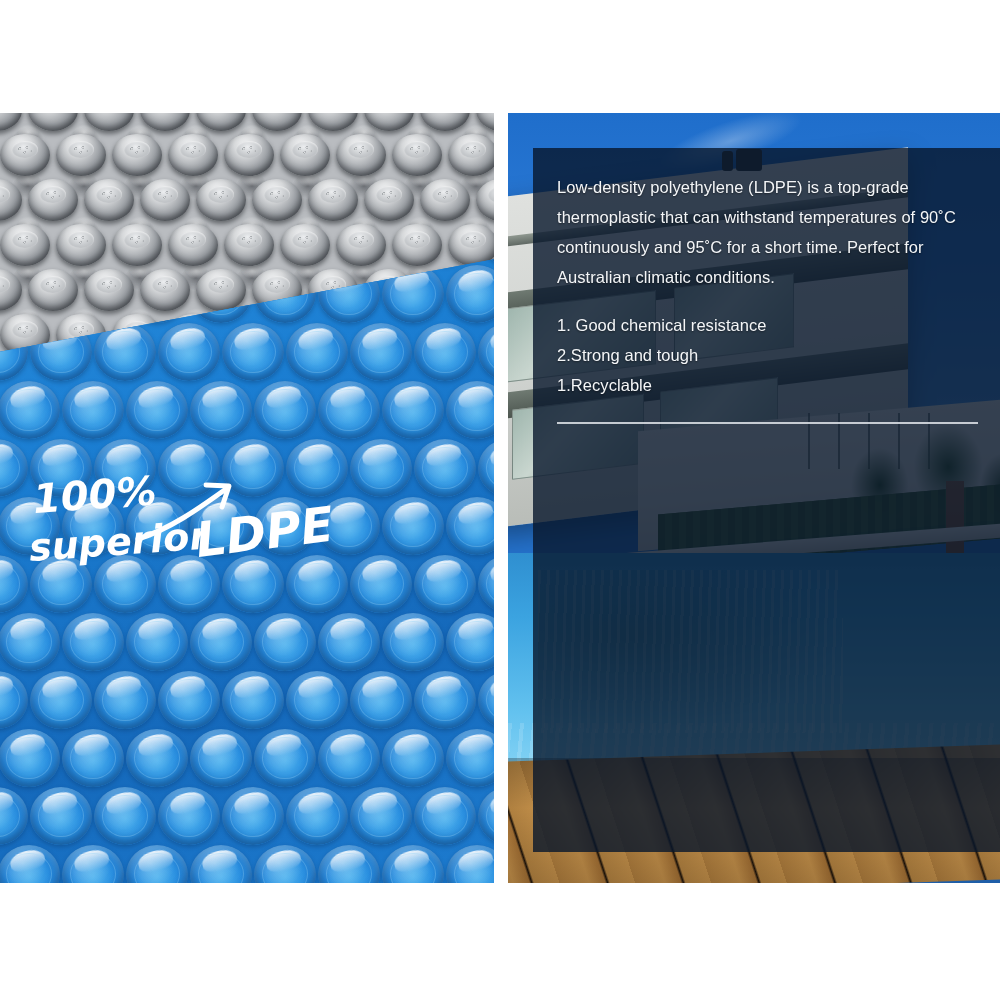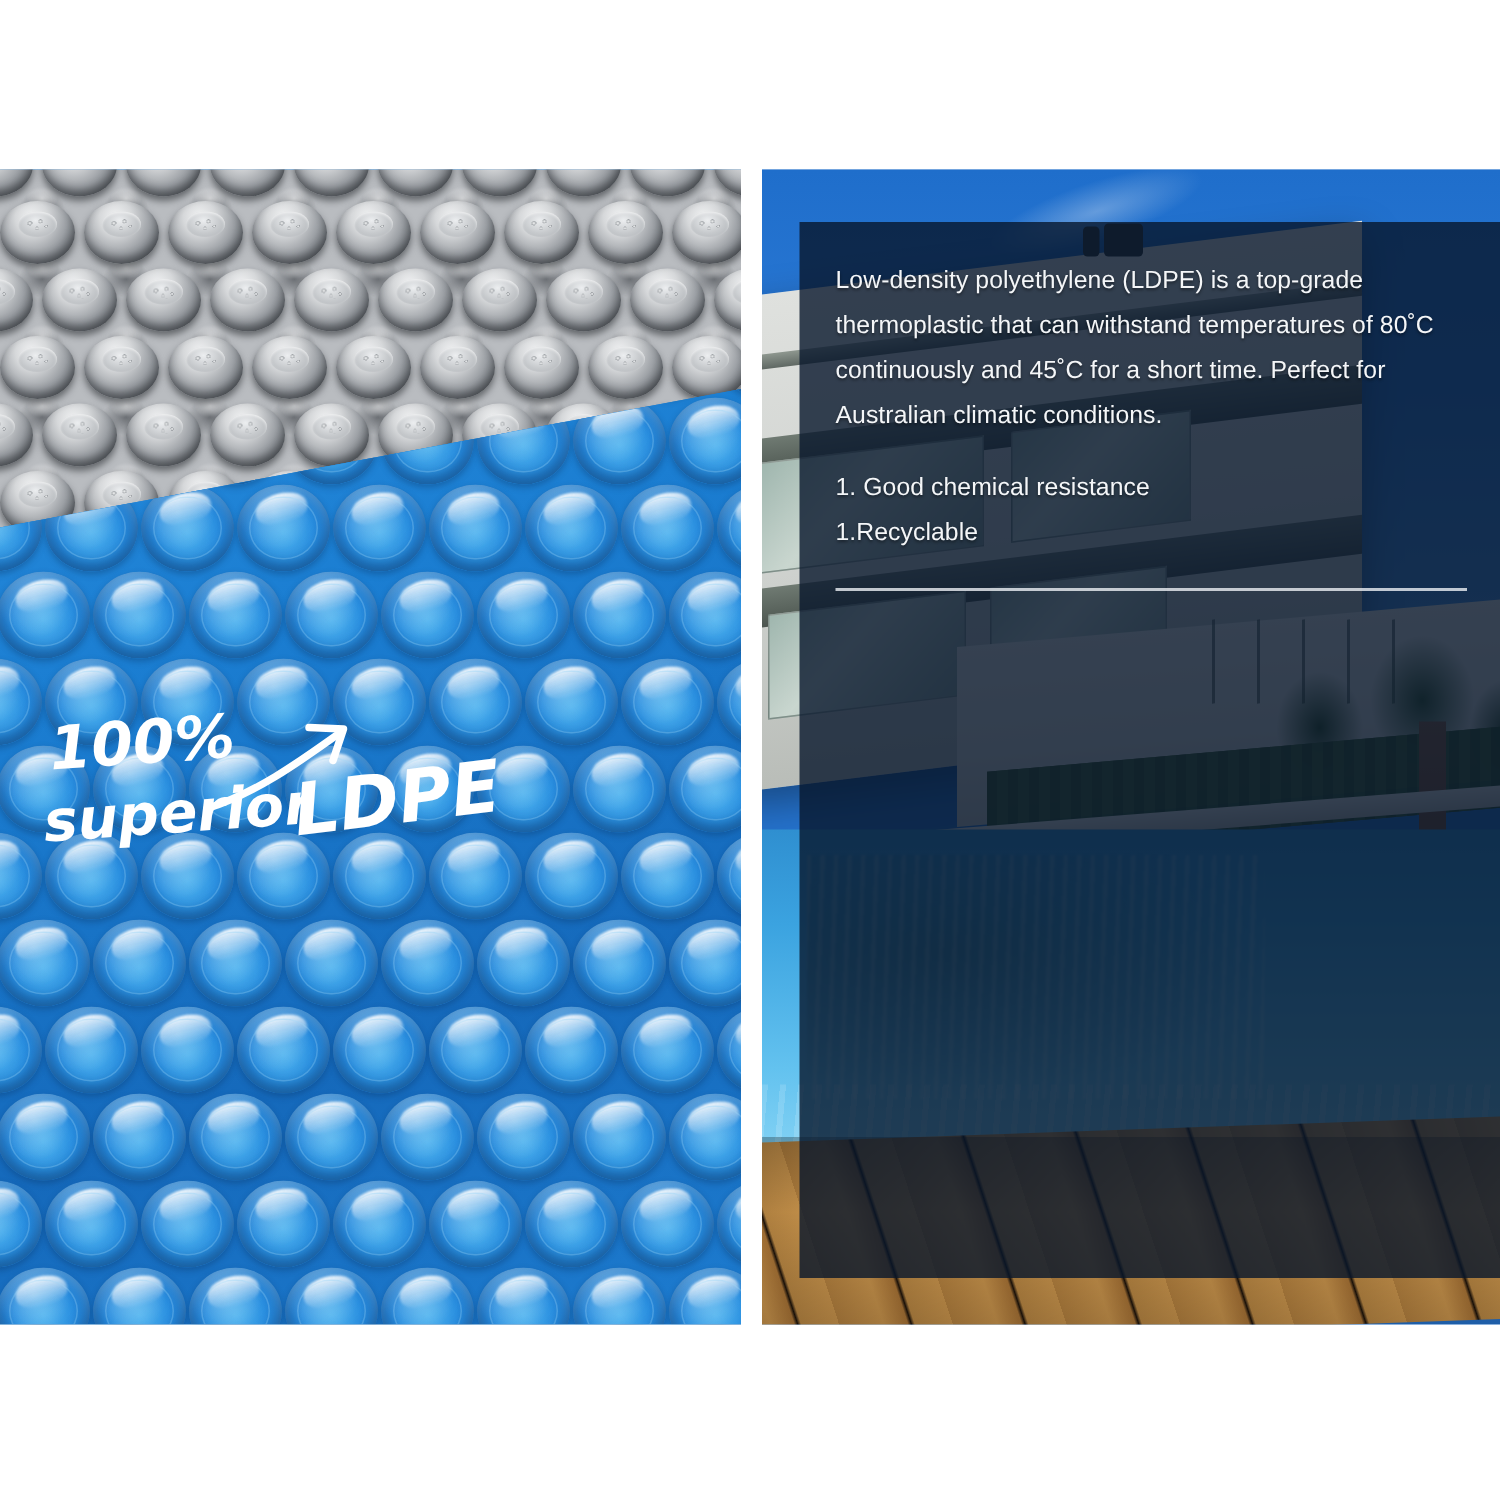--- a/index.html
+++ b/index.html
@@ -508,25 +508,26 @@
       <div class="reflect"></div>
       <div class="ripple"></div>
     </div>
 
     <div class="deck"></div>
     <div class="deck-shadow"></div>
 
     <div id="info-card">
 
 
-      <div id="intro" class="body-line">Low-density polyethylene (LDPE) is a top-grade thermoplastic that can withstand temperatures of 80˚C continuously and 45˚C for a short time. Perfect for Australian climatic conditions.</div>
+      <div id="intro" class="body-line">Low-density polyethylene (LDPE) is a top-grade thermoplastic that can withstand temperatures of 90˚C continuously and 95˚C for a short time. Perfect for Australian climatic conditions.</div>
 
 
       <ul id="props-list">
         <li class="prop-line">1. Good chemical resistance</li>
+        <li class="prop-line">2.Strong and tough</li>
         <li class="prop-line">1.Recyclable</li>
       </ul>
 
       <div id="divider"></div>
 
     </div>
   </div>
 </div>
 
 </body></html>

